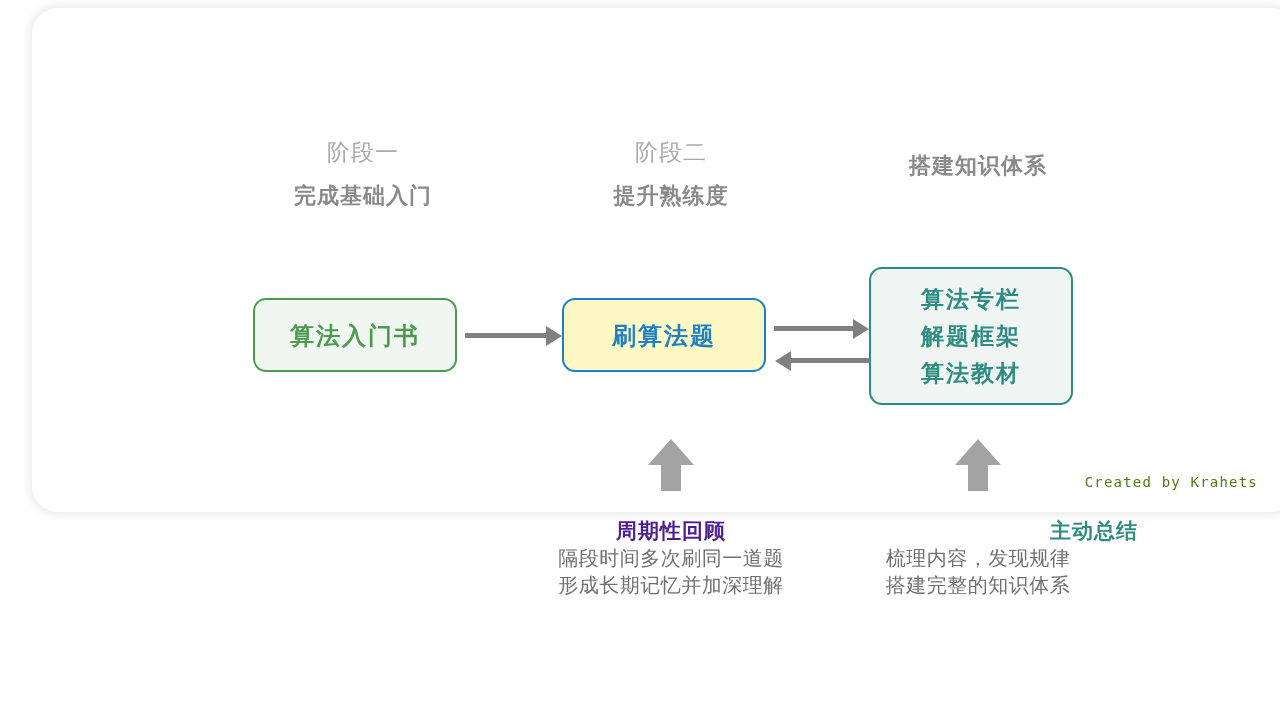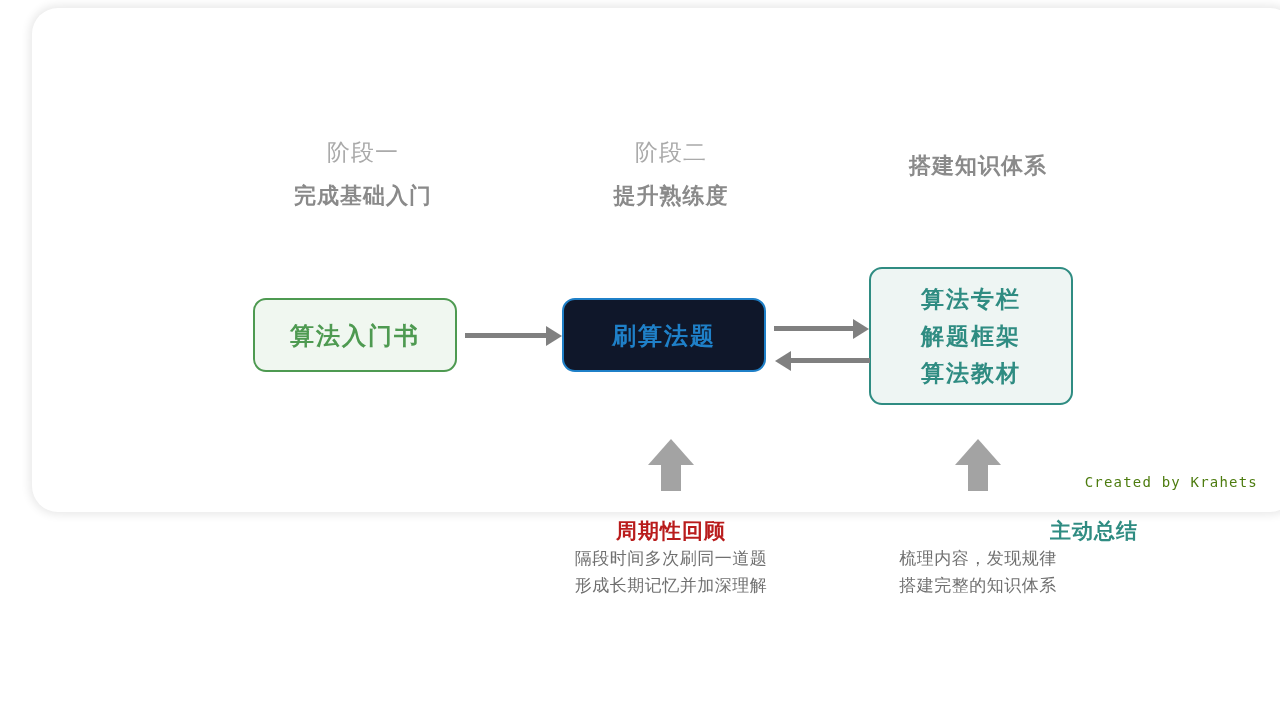--- a/index.html
+++ b/index.html
@@ -63,21 +63,21 @@
     justify-content: center;
     font-weight: bold;
     letter-spacing: 2px;
   }
   .node .line {
     line-height: 37px;
     white-space: nowrap;
   }
 
   .node.green  { border-color: #4e9a51; background: #f0f7f0; color: #4e9a51; }
-  .node.blue   { border-color: #1f80c8; background: #0f172a; color: #1f80c8; }
+  .node.blue   { border-color: #1f80c8; background: #fef9c3; color: #1f80c8; }
   .node.teal   { border-color: #2f8c82; background: #eef5f3; color: #2f8c82; }
 
   
   .arrow-h {
     position: absolute;
     height: 5px;
     background: #808080;
   }
   .arrow-h.right::after,
   .arrow-h.left::after {
@@ -130,25 +130,25 @@
     width: 320px;
     text-align: center;
   }
   .note .note-title {
     display: block;
     font-size: 21px;
     font-weight: bold;
     letter-spacing: 1px;
     line-height: 28px;
   }
-  .note .note-title.blue { color: #b91c1c; }
+  .note .note-title.blue { color: #4c1d95; }
   .note .note-title.teal { color: #2f8c82; text-align: right; }
   .note .note-line {
     display: block;
-    font-size: 17px;
+    font-size: 20px;
     color: #707070;
     line-height: 27px;
     letter-spacing: 0.5px;
   }
   .note .note-body { margin-top: 19px; }
 
   
   #credit {
     position: absolute;
     right: 38px;

